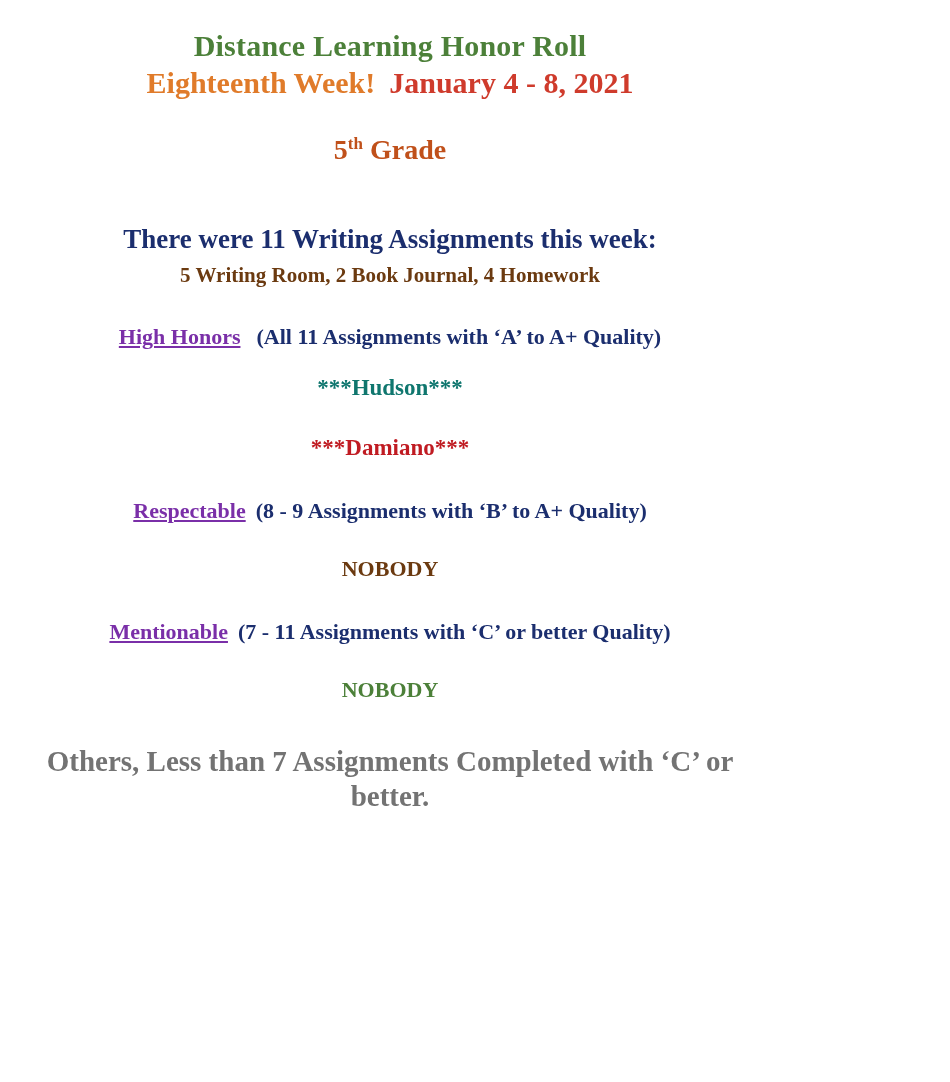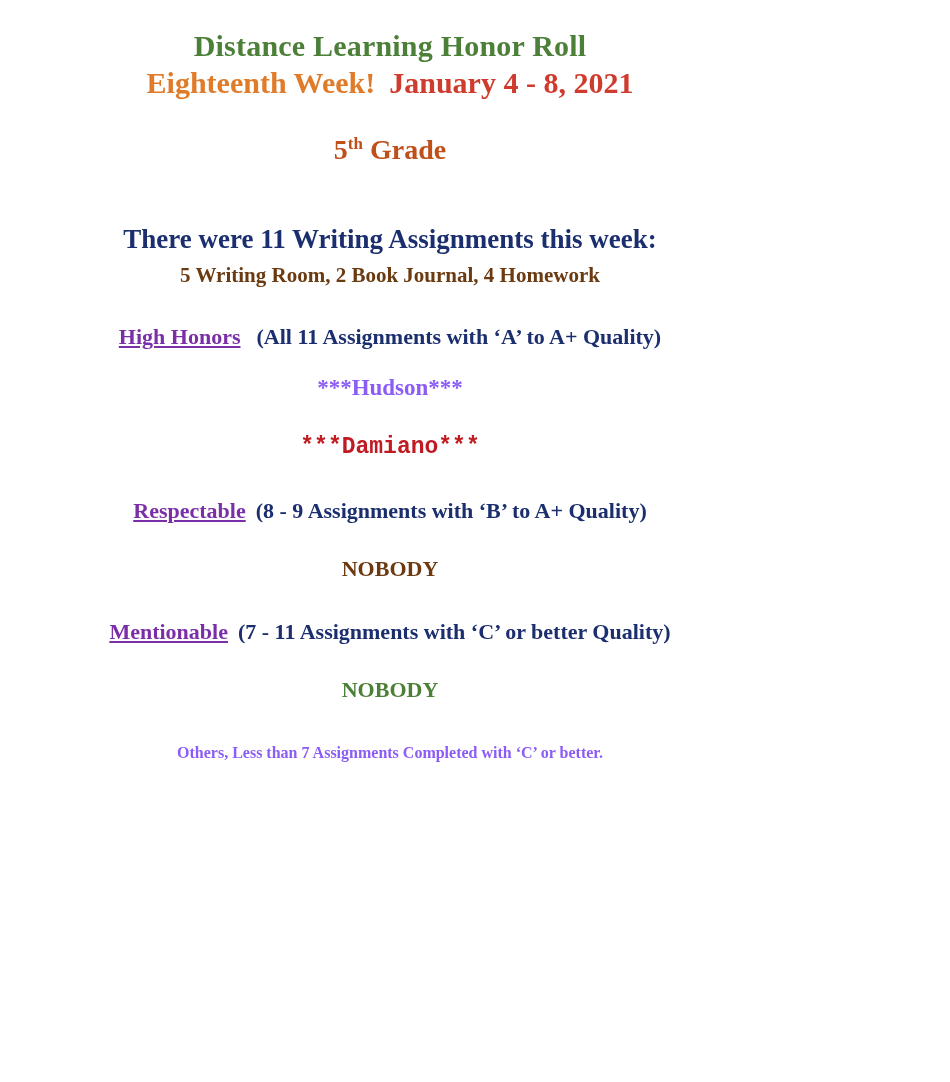--- a/index.html
+++ b/index.html
@@ -84,29 +84,29 @@
   }
   .cat-desc {
     color: #1b2e6e;
   }
   .sec-high .cat-label { margin-right: 16px; }
 
   .names {
     margin-top: 32px;
     font-size: 23px;
   }
-  .name-blue { color: #8b5cf6; margin-top: 24px; }
-  .name-red { color: #c01b22; font-family: Liberation Mono, monospace; }
+  .name-blue { color: #0f766e; margin-top: 24px; }
+  .name-red { color: #c01b22; }
   .name-brown { color: #6b3a10; font-size: 22px; }
   .name-green { color: #4c8039; font-size: 22px; }
 
   .footer-note {
     margin-top: 42px;
-    font-size: 16px;
-    color: #8b5cf6;
+    font-size: 29px;
+    color: #737373;
   }
 </style>
 </head>
 <body>
 
 <div class="page">
 
   <div class="line title-main">Distance Learning Honor Roll</div>
 
   <div class="line title-sub">

